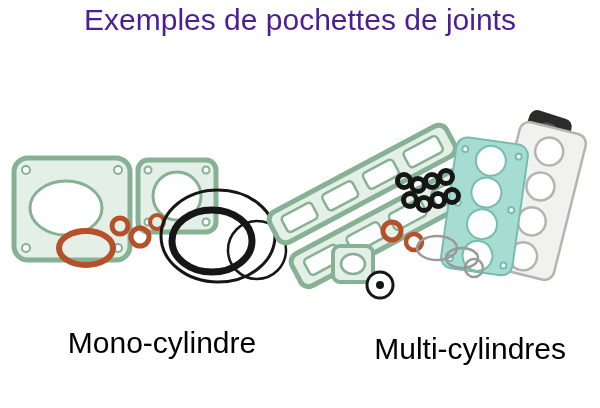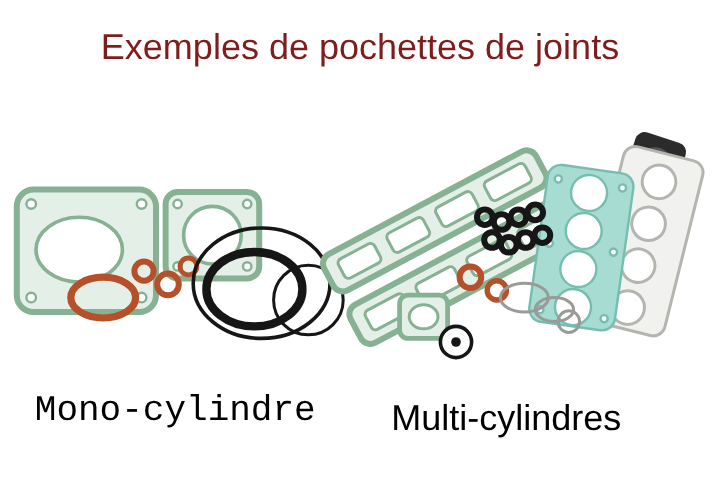--- a/index.html
+++ b/index.html
@@ -6,44 +6,44 @@
   .page {
     position: relative;
     width: 600px;
     height: 408px;
     background: #ffffff;
     font-family: "Liberation Sans", sans-serif;
     overflow: hidden;
   }
   .title {
     position: absolute;
-    top: 22px;
+    top: 2px;
     left: 0;
     width: 100%;
     text-align: center;
     font-size: 30px;
     line-height: 35px;
-    color: #7f1d1d;
+    color: #4c1d95;
     letter-spacing: 0px;
   }
   .photo-area {
     position: absolute;
     top: 78px;
     left: 0;
     width: 600px;
     height: 250px;
   }
   .caption {
     position: absolute;
     font-size: 30px;
     color: #000000;
     white-space: nowrap;
   }
-  .caption-left  { left: 29px;  top: 326px; width: 224px; text-align: center; font-family: Liberation Mono, monospace; }
-  .caption-right { left: 326px; top: 332px; width: 240px; text-align: left; }
+  .caption-left  { left: 50px;  top: 326px; width: 224px; text-align: center; }
+  .caption-right { left: 326px; top: 332px; width: 240px; text-align: right; }
 </style>
 </head>
 <body>
 
 <div class="page">
 
   <div class="title">
     <div>Exemples de pochettes de joints</div>
   </div>
 

